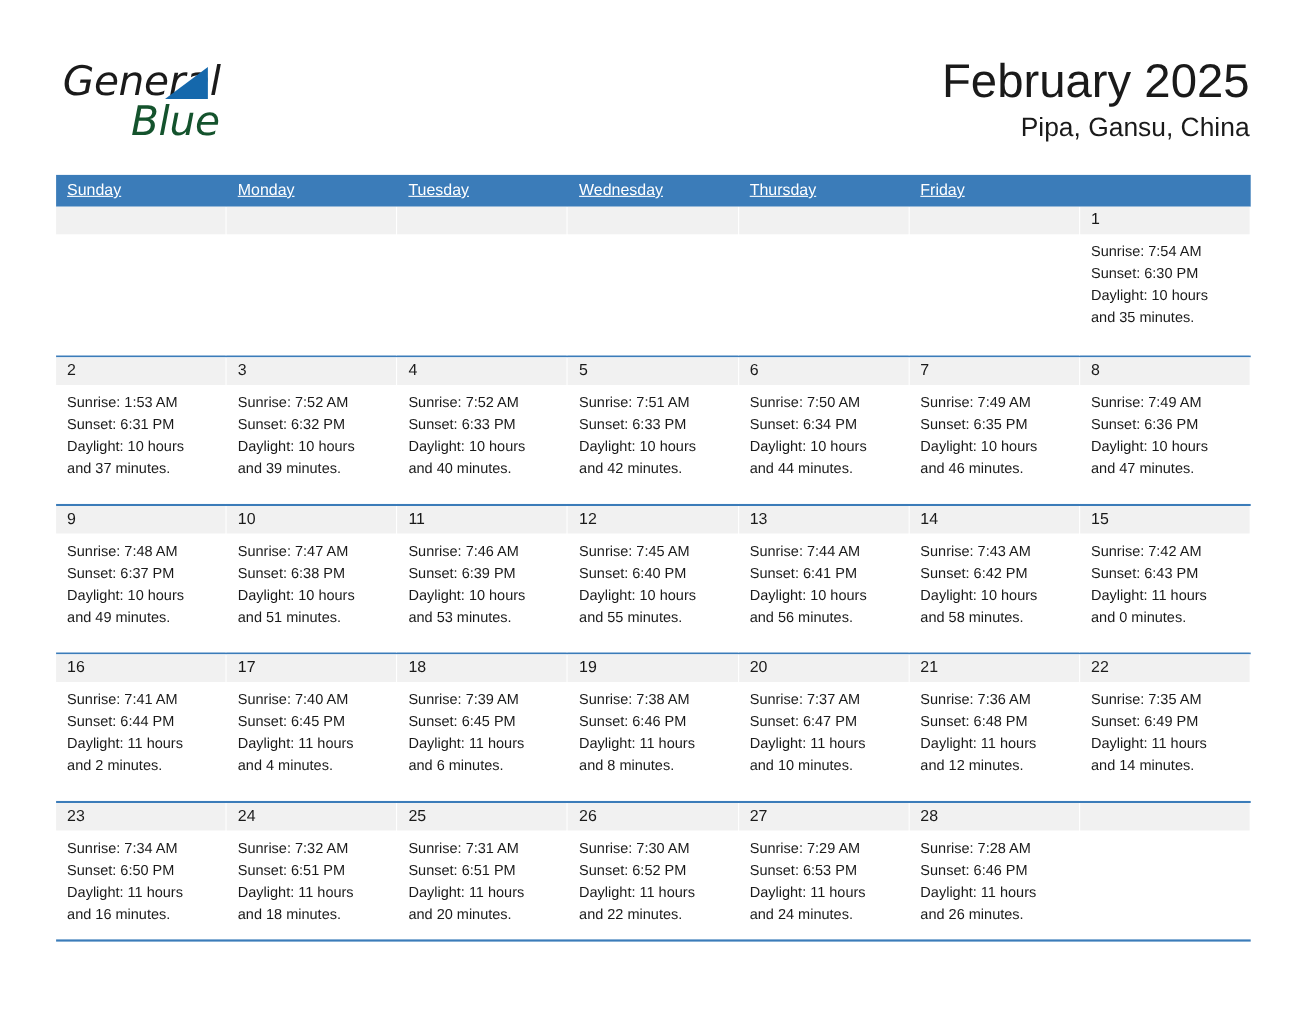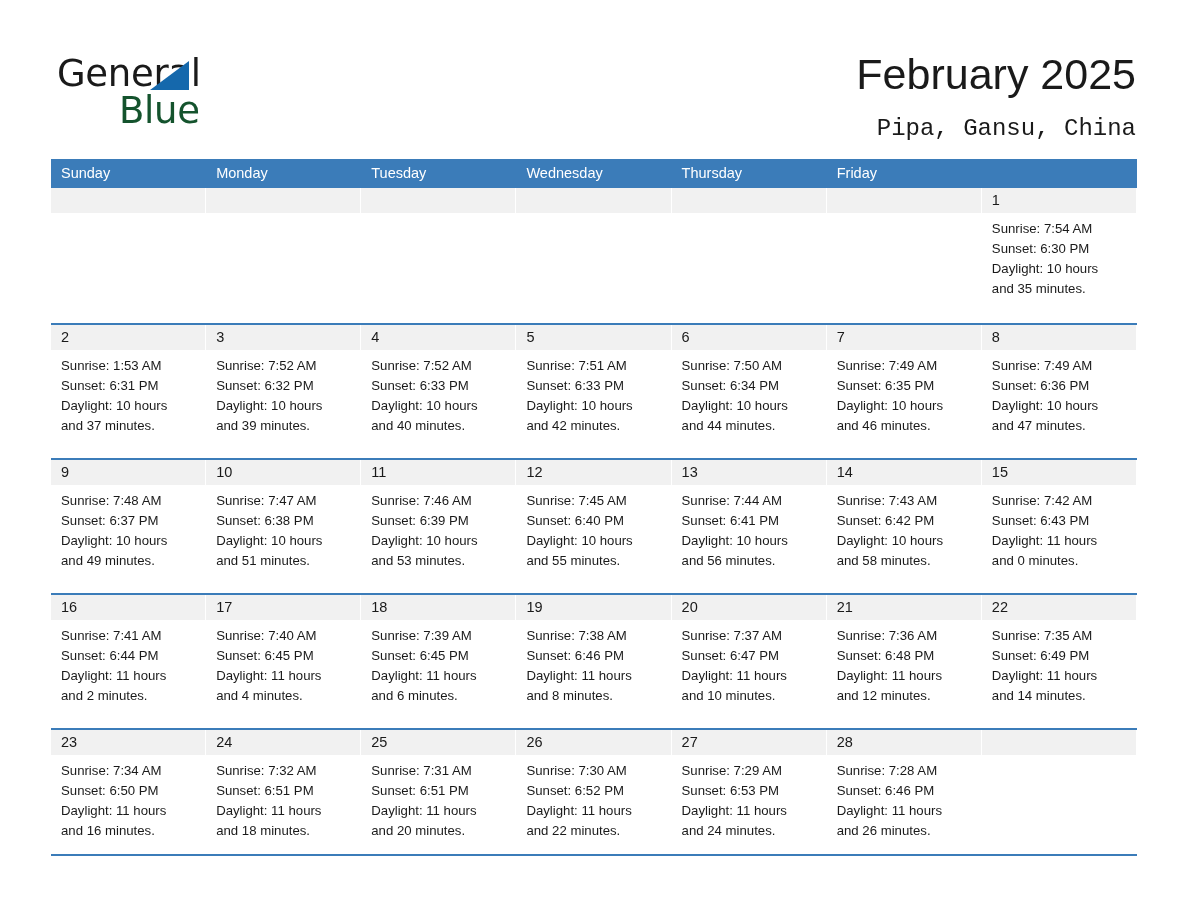--- a/index.html
+++ b/index.html
@@ -26,20 +26,21 @@
     width: 1188px;
     height: 152px;
   }
 
   .logo {
     position: absolute;
     left: 57px;
     top: 52px;
     width: 320px;
     height: 86px;
+    font-style: italic;
   }
   .logo-general {
     position: absolute;
     left: 0; top: 0;
     font-size: 37px;
     color: #1a1a1a;
     letter-spacing: -0.3px;
     font-family: "DejaVu Sans", sans-serif;
     font-weight: 400;
   }
@@ -73,22 +74,21 @@
     font-weight: 400;
     color: #1a1a1a;
     line-height: 52px;
     letter-spacing: 0px;
   }
   .location-title {
     font-size: 24px;
     font-weight: 400;
     color: #1a1a1a;
     line-height: 30px;
-    margin-top: 14px;
-    font-family: Liberation Mono, monospace;
+    margin-top: 2px;
   }
 
   
   .calendar {
     position: absolute;
     left: 51px;
     top: 159px;
     width: 1086px;
   }
 
@@ -97,20 +97,21 @@
     grid-template-columns: repeat(7, 1fr);
     background: #3b7cb9;
     height: 29px;
   }
   .weekday {
     color: #ffffff;
     font-size: 14.5px;
     line-height: 29px;
     padding-left: 10px;
     white-space: nowrap;
+    text-decoration: underline;
   }
 
   .week {
     display: grid;
     grid-template-columns: repeat(7, 1fr);
     border-top: 2px solid #3b7cb9;
     height: 135px;
   }
   .week.first { border-top: none; }
 

